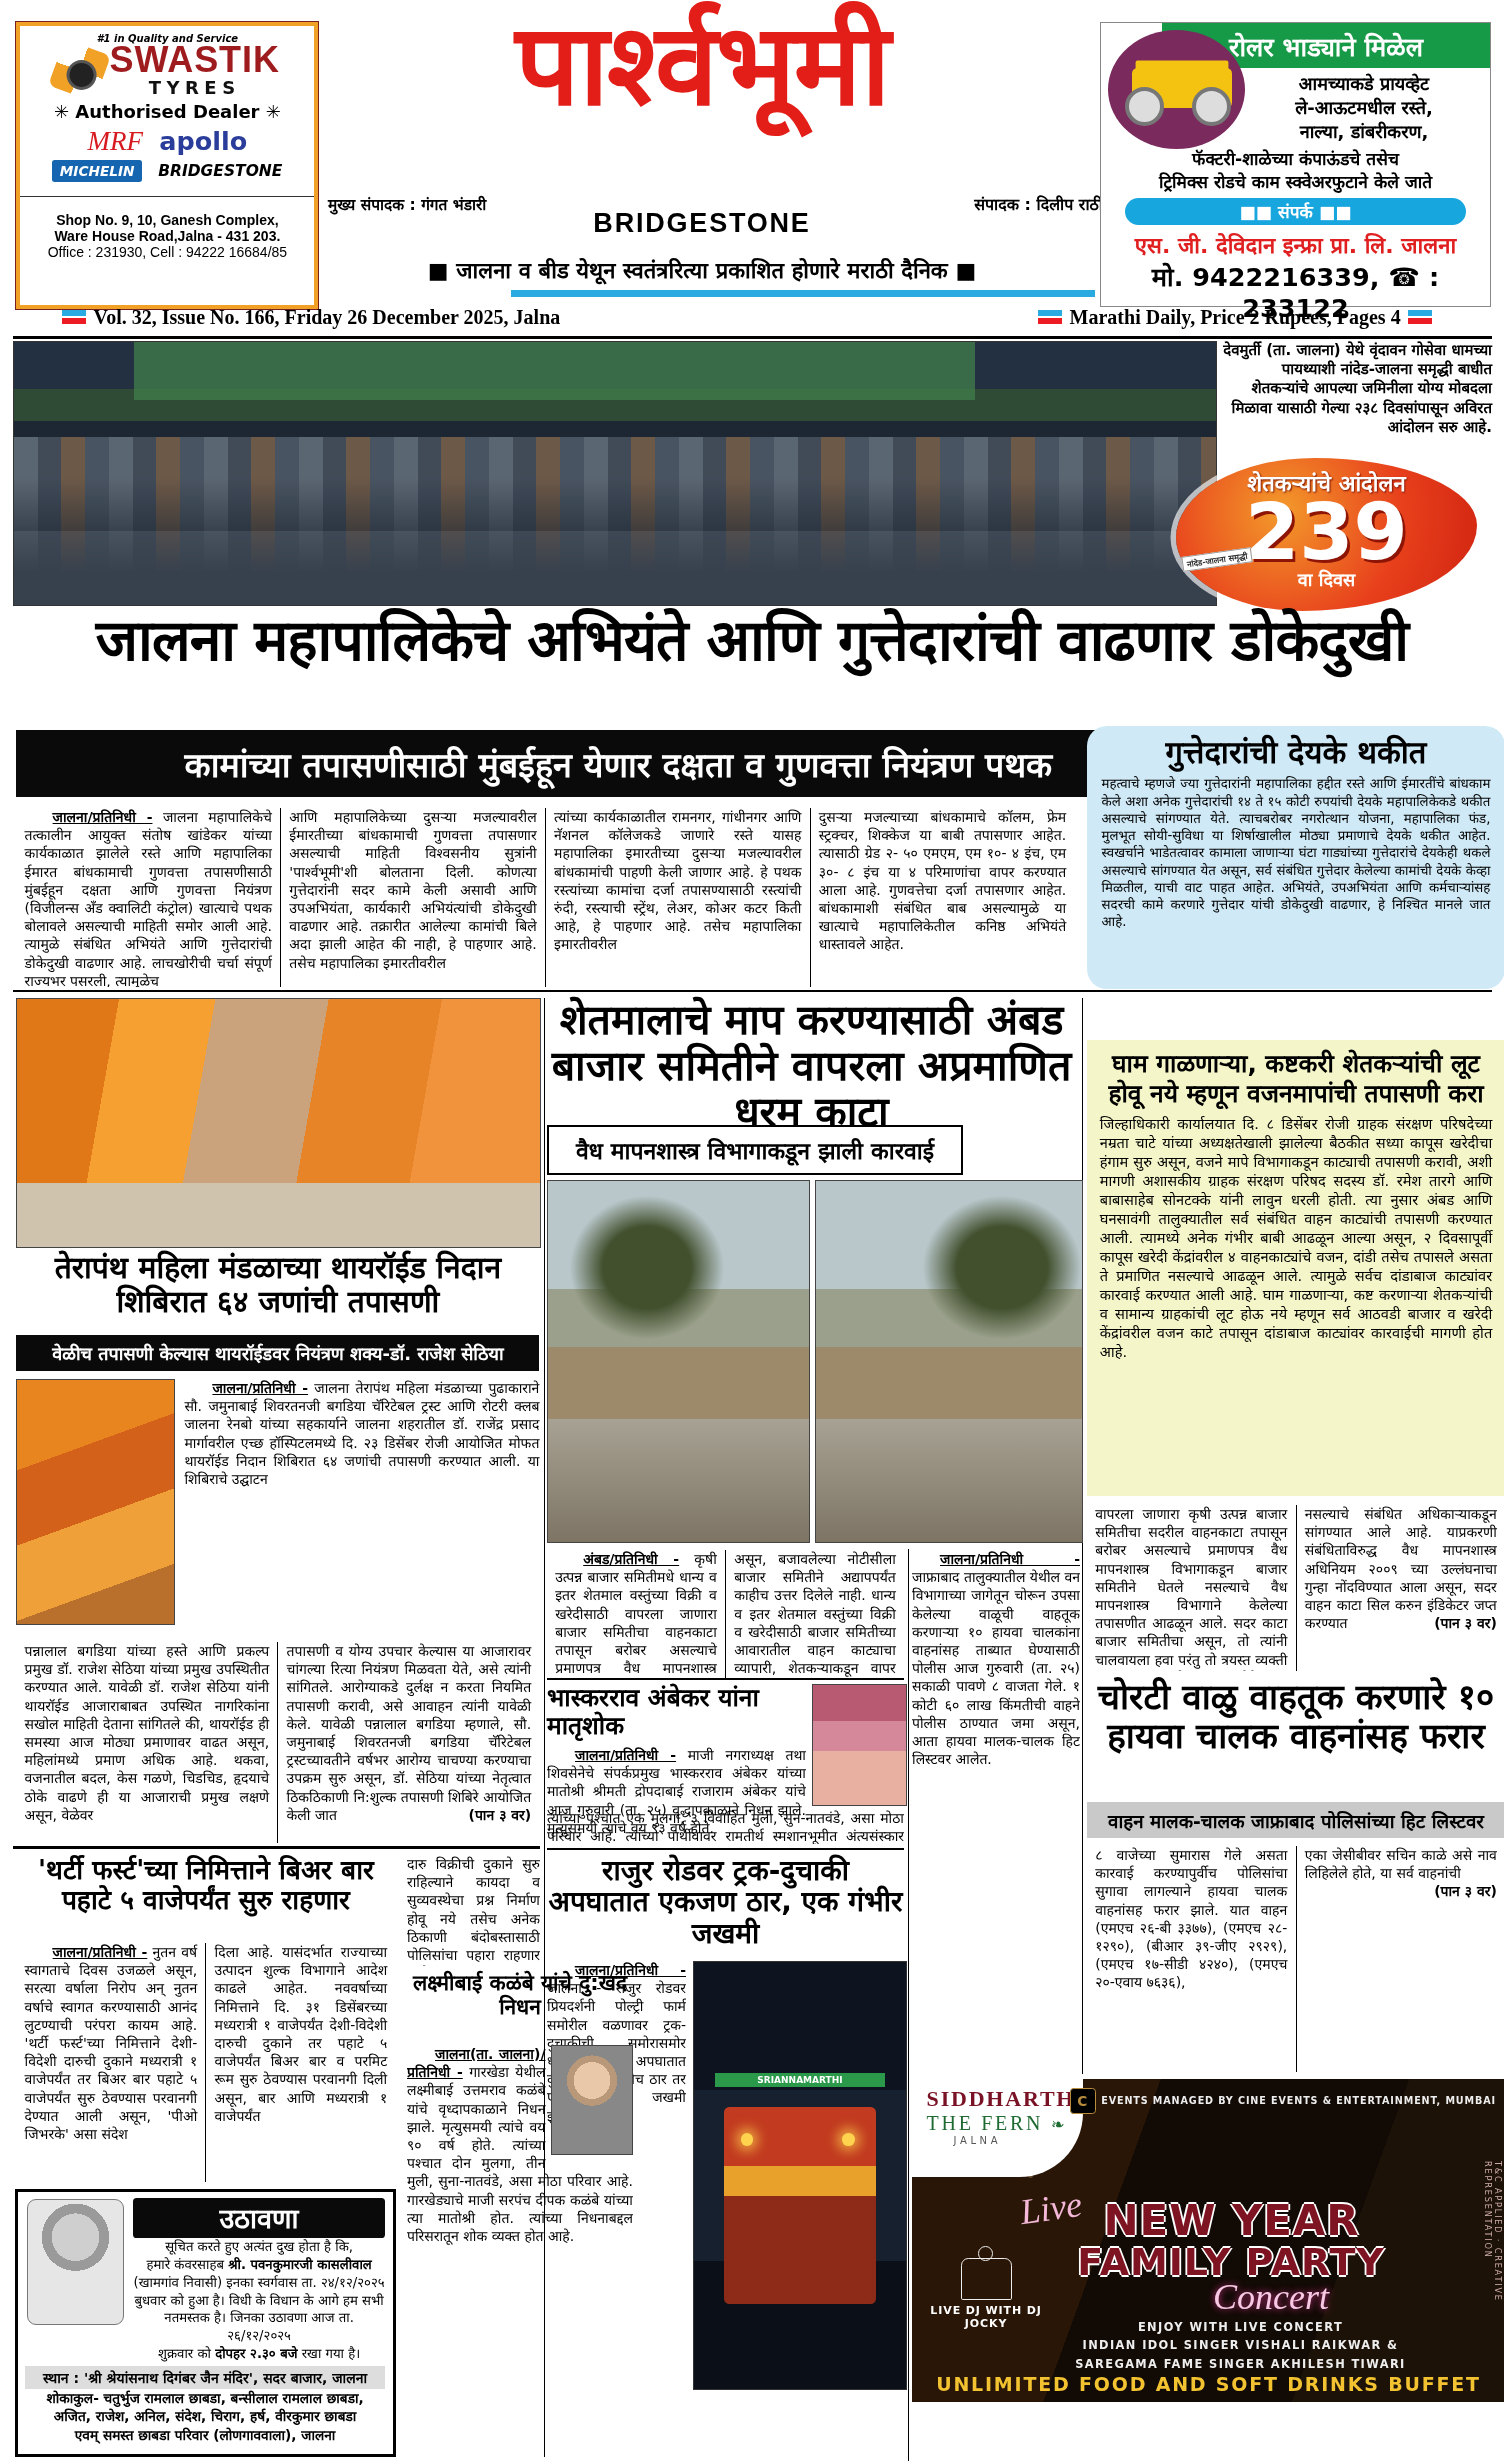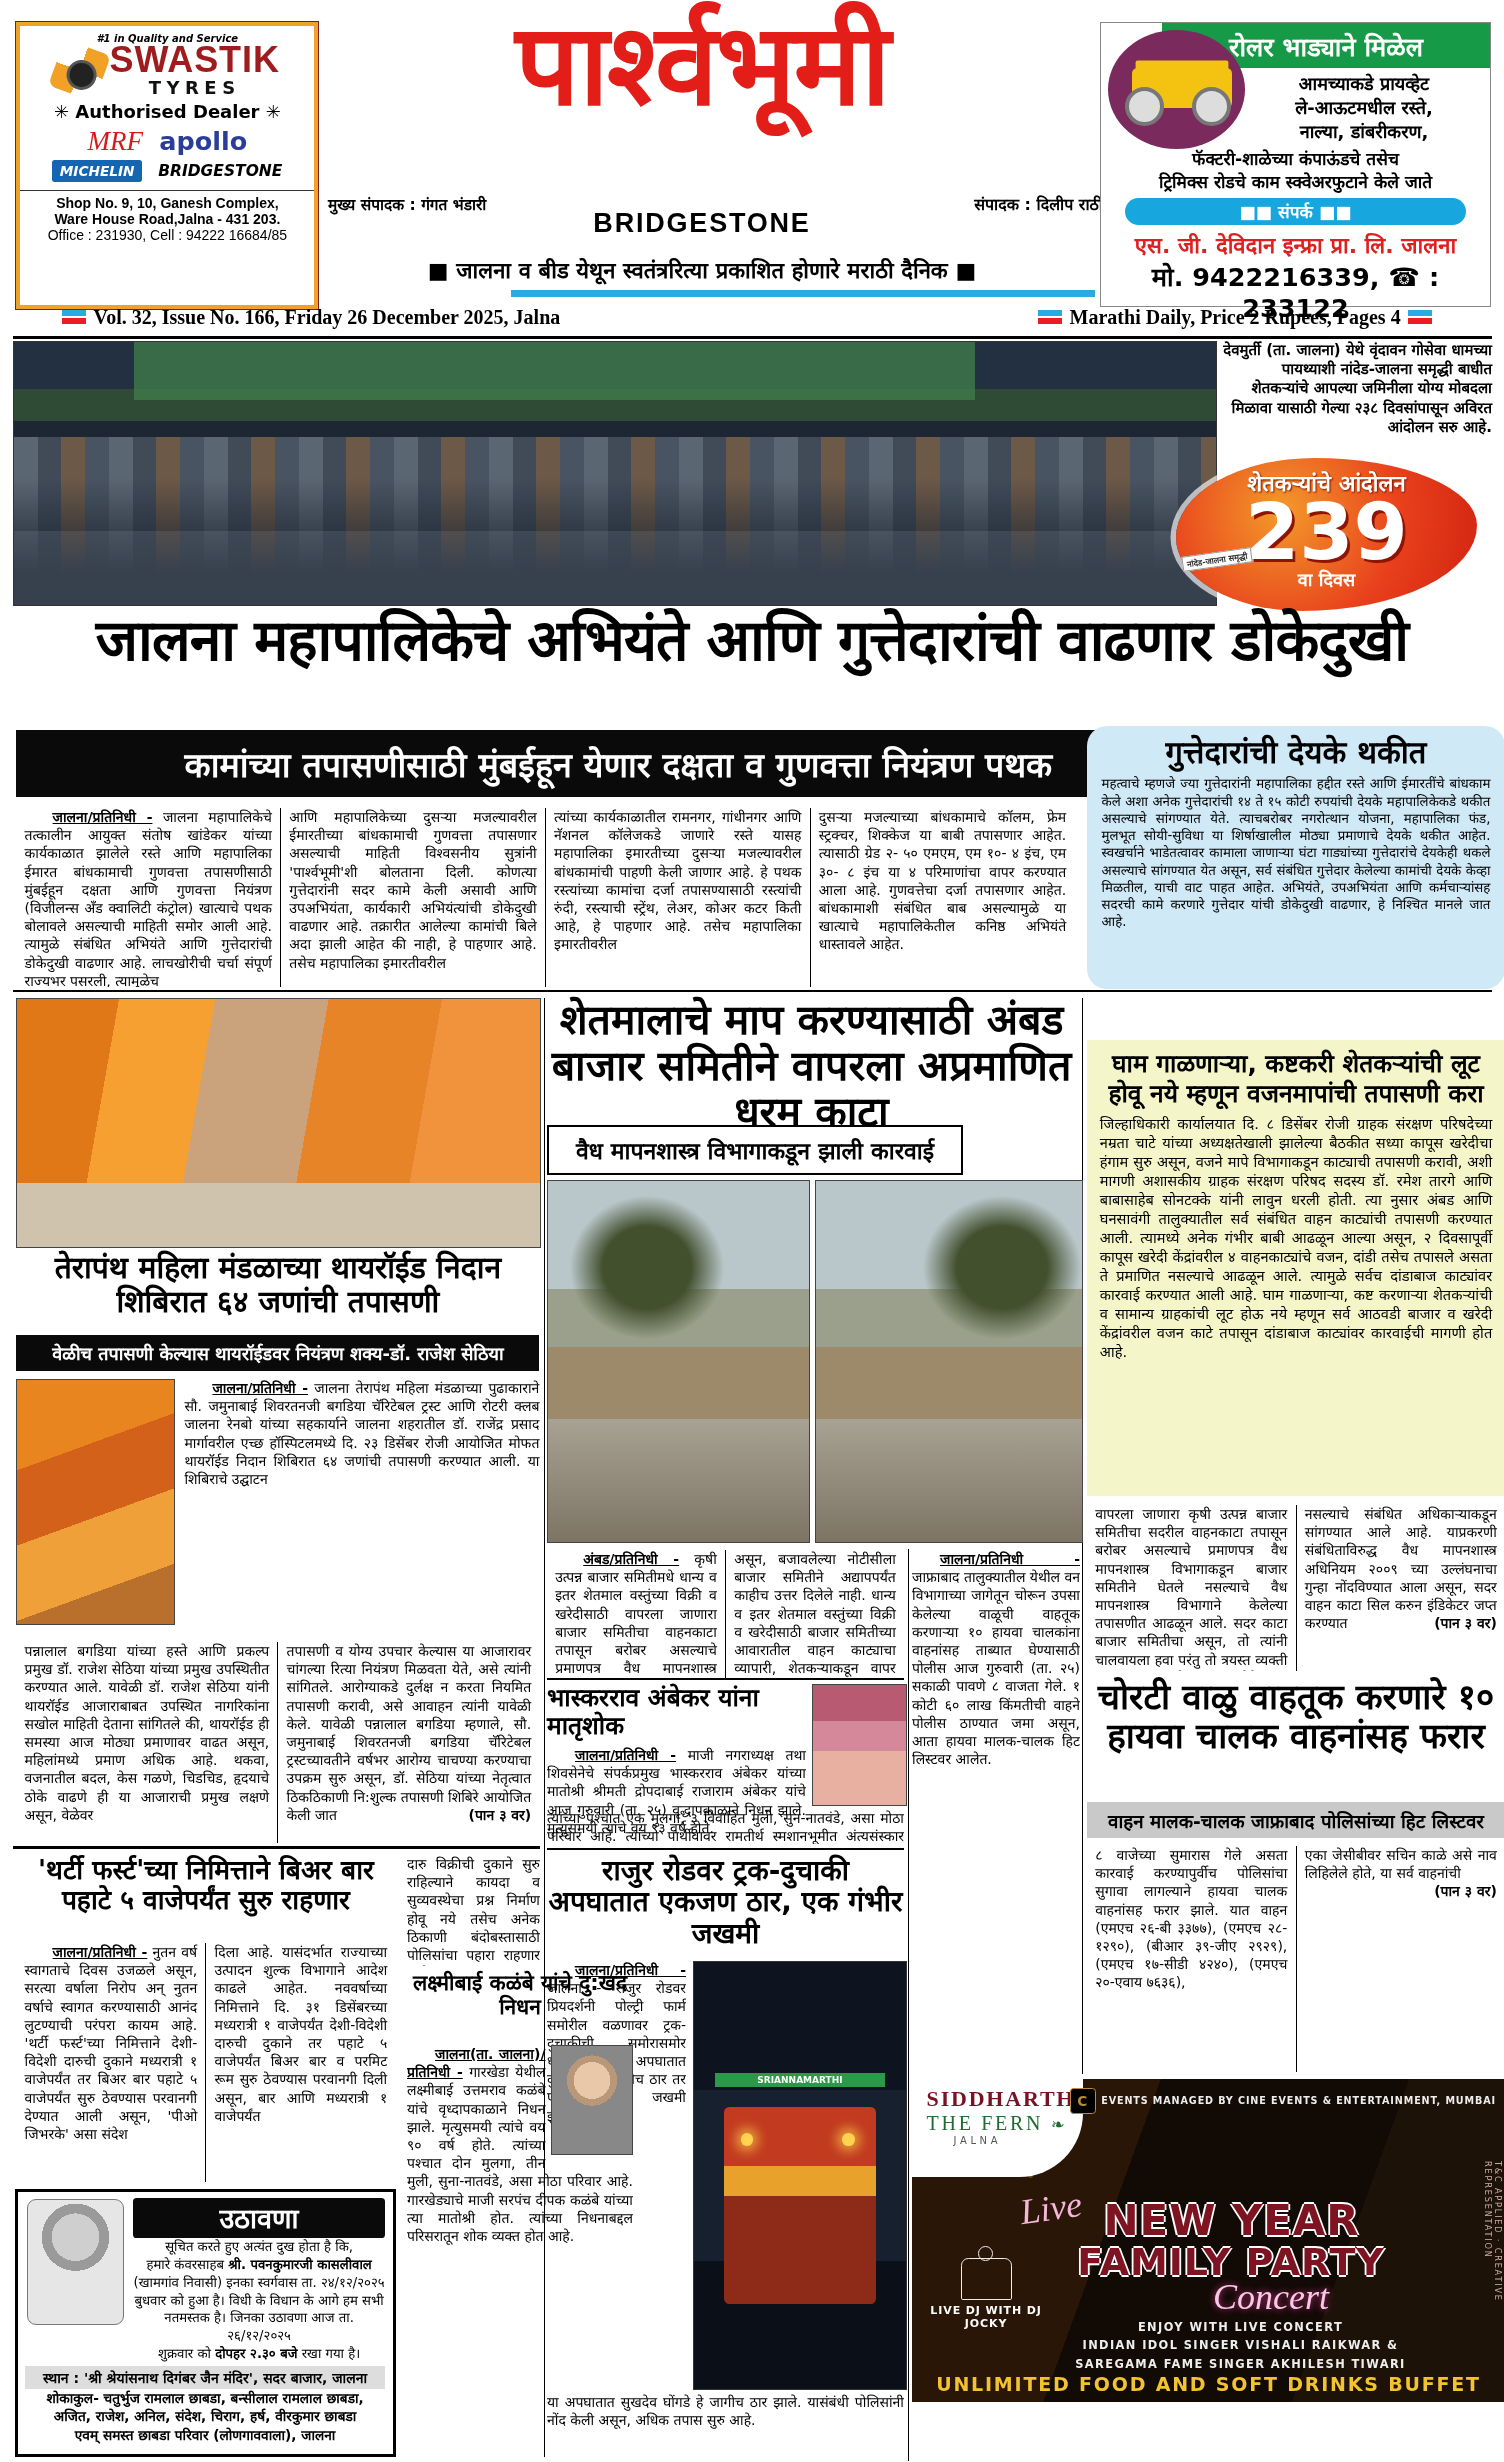--- a/index.html
+++ b/index.html
@@ -22,21 +22,21 @@
   .sw-logo{width:49px;height:49px;background:conic-gradient(#f0a126 0 25%,#fff 0 50%,#f0a126 0 75%,#fff 0);border-radius:7.3px;transform:rotate(20deg);position:relative;}
   .sw-tyre{position:absolute;left:12.8px;top:12.8px;width:24px;height:24px;border-radius:50%;background:#222;border:3.6px solid #555;}
   .sw-name{color:#9e1b1e;font-weight:800;font-size:36px;letter-spacing:0.9px;line-height:.9;font-family:"Liberation Sans",sans-serif;}
   .sw-name2{font-weight:800;font-size:18px;letter-spacing:5.5px;color:#111;}
   .sw-dealer{font-weight:bold;font-size:18px;margin:3.6px 0;}
   .sw-brands{display:flex;justify-content:center;gap:16.4px;align-items:center;}
   .sw-mrf{color:#d71920;font-weight:400;font-style:italic;font-size:27px;font-family:"Liberation Serif",serif;}
   .sw-apollo{color:#2a3d9b;font-weight:800;font-size:25.5px;}
   .sw-mich{background:#1665b0;color:#fff;font-weight:800;font-style:italic;font-size:13.7px;padding:2.7px 7.3px;border-radius:2.7px;}
   .sw-bs{font-weight:800;font-style:italic;font-size:15.5px;}
-  .sw-addr{border-top:1.8px solid #333;margin-top:8px;padding-top:4px;font-size:14px;font-weight:bold;font-family:"Liberation Sans",sans-serif;}
+  .sw-addr{border-top:1.8px solid #333;margin-top:14px;padding-top:15px;font-size:14px;font-weight:bold;font-family:"Liberation Sans",sans-serif;}
   .sw-addr .thin{font-weight:normal;}
   
   #mh-title{left:319px;top:5.5px;width:766px;text-align:center;color:#e31e18;font-weight:800;font-size:113px;line-height:1.05;letter-spacing:-1.8px;}
   #mh-chief{left:328px;top:193px;width:274px;font-weight:bold;font-size:15.5px;text-align:left;}
   #mh-latin{left:319px;top:208px;width:766px;text-align:center;font-weight:800;font-size:27px;letter-spacing:1.8px;font-family:"Liberation Sans",sans-serif;}
   #mh-editor{left:848px;top:193px;width:255px;font-weight:bold;font-size:16px;text-align:right;}
   #mh-tag{left:319px;top:254px;width:766px;text-align:center;font-weight:bold;font-size:22px;}
   #mh-cyanbar{left:511px;top:290px;width:584px;height:7.3px;background:#29abe2;}
   
   #roller{left:1100px;top:22px;width:389px;height:283px;border:1.8px solid #888;background:#fff;}
@@ -321,21 +321,20 @@
   <div id="acc-hl" class="abs hl">राजुर रोडवर ट्रक-दुचाकी अपघातात एकजण ठार, एक गंभीर जखमी</div>
   <div id="acc-col" class="abs bodytxt">
     <span class="byline">जालना/प्रतिनिधी -</span> <span>जालना - राजुर रोडवर प्रियदर्शनी पोल्ट्री फार्म समोरील वळणावर ट्रक-दुचाकीची समोरासमोर धडक झाली. या अपघातात दुचाकीस्वार जागीच ठार तर एकजण गंभीर जखमी झाला.</span>
   </div>
   <div id="acc-photo" class="abs">
     <div class="sign">SRIANNAMARTHI</div>
     <div class="truck"></div>
     <div class="lamp" style="left:22%;top:40%;"></div>
     <div class="lamp" style="left:70%;top:40%;"></div>
   </div>
-  <div id="acc-bot" class="abs bodytxt">या अपघातात सुखदेव घोंगडे हे जागीच ठार झाले. यासंबंधी पोलिसांनी नोंद केली असून, अधिक तपास सुरु आहे.</div>
 
   <div class="rule" style="left:12.8px;top:1846px;width:527px;height:2.7px;"></div>
   <div id="th-hl" class="abs hl">'थर्टी फर्स्ट'च्या निमित्ताने बिअर बार पहाटे ५ वाजेपर्यंत सुरु राहणार</div>
   <div id="th-cols" class="abs colflex bodytxt">
     <div><span class="byline">जालना/प्रतिनिधी -</span> <span>नुतन वर्ष स्वागताचे दिवस उजळले असून, सरत्या वर्षाला निरोप अन् नुतन वर्षाचे स्वागत करण्यासाठी आनंद लुटण्याची परंपरा कायम आहे. 'थर्टी फर्स्ट'च्या निमित्ताने देशी-विदेशी दारुची दुकाने मध्यरात्री १ वाजेपर्यंत तर बिअर बार पहाटे ५ वाजेपर्यंत सुरु ठेवण्यास परवानगी देण्यात आली असून, 'पीओ जिभरके' असा संदेश</span></div>
     <div>दिला आहे. यासंदर्भात राज्याच्या उत्पादन शुल्क विभागाने आदेश काढले आहेत. नववर्षाच्या निमित्ताने दि. ३१ डिसेंबरच्या मध्यरात्री १ वाजेपर्यंत देशी-विदेशी दारुची दुकाने तर पहाटे ५ वाजेपर्यंत बिअर बार व परमिट रूम सुरु ठेवण्यास परवानगी दिली असून, बार आणि मध्यरात्री १ वाजेपर्यंत</div>
   </div>
   <div id="side-col" class="abs bodytxt">दारु विक्रीची दुकाने सुरु राहिल्याने कायदा व सुव्यवस्थेचा प्रश्न निर्माण होवू नये तसेच अनेक ठिकाणी बंदोबस्तासाठी पोलिसांचा पहारा राहणार आहे.</div>
 
   <div id="lax-hl" class="abs hl">लक्ष्मीबाई कळंबे यांचे दु:खद निधन</div>

